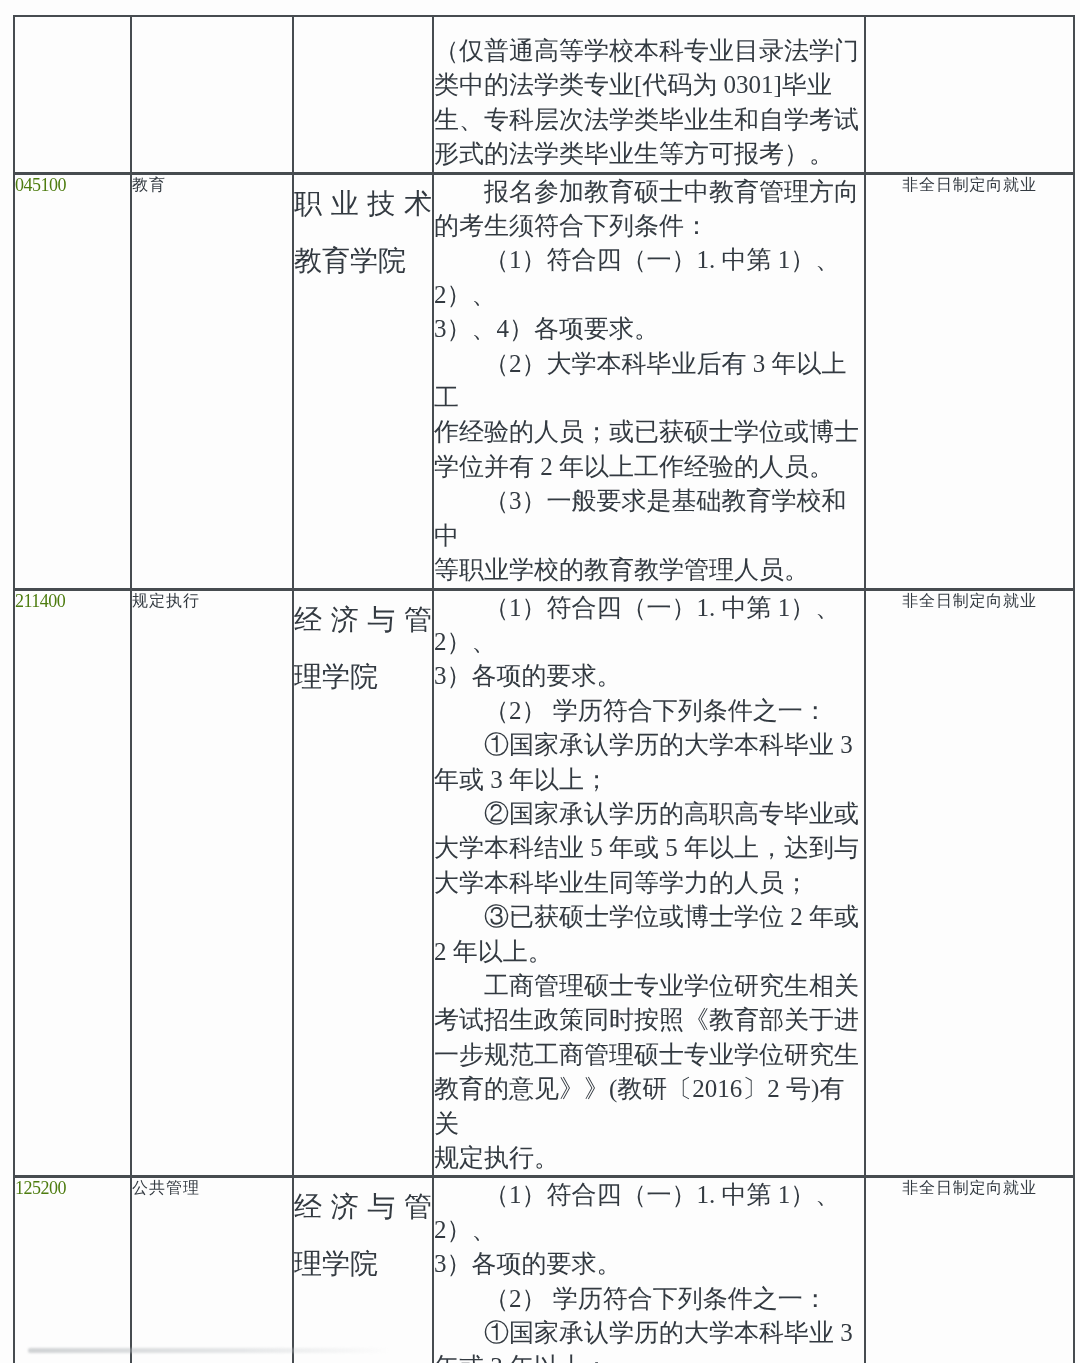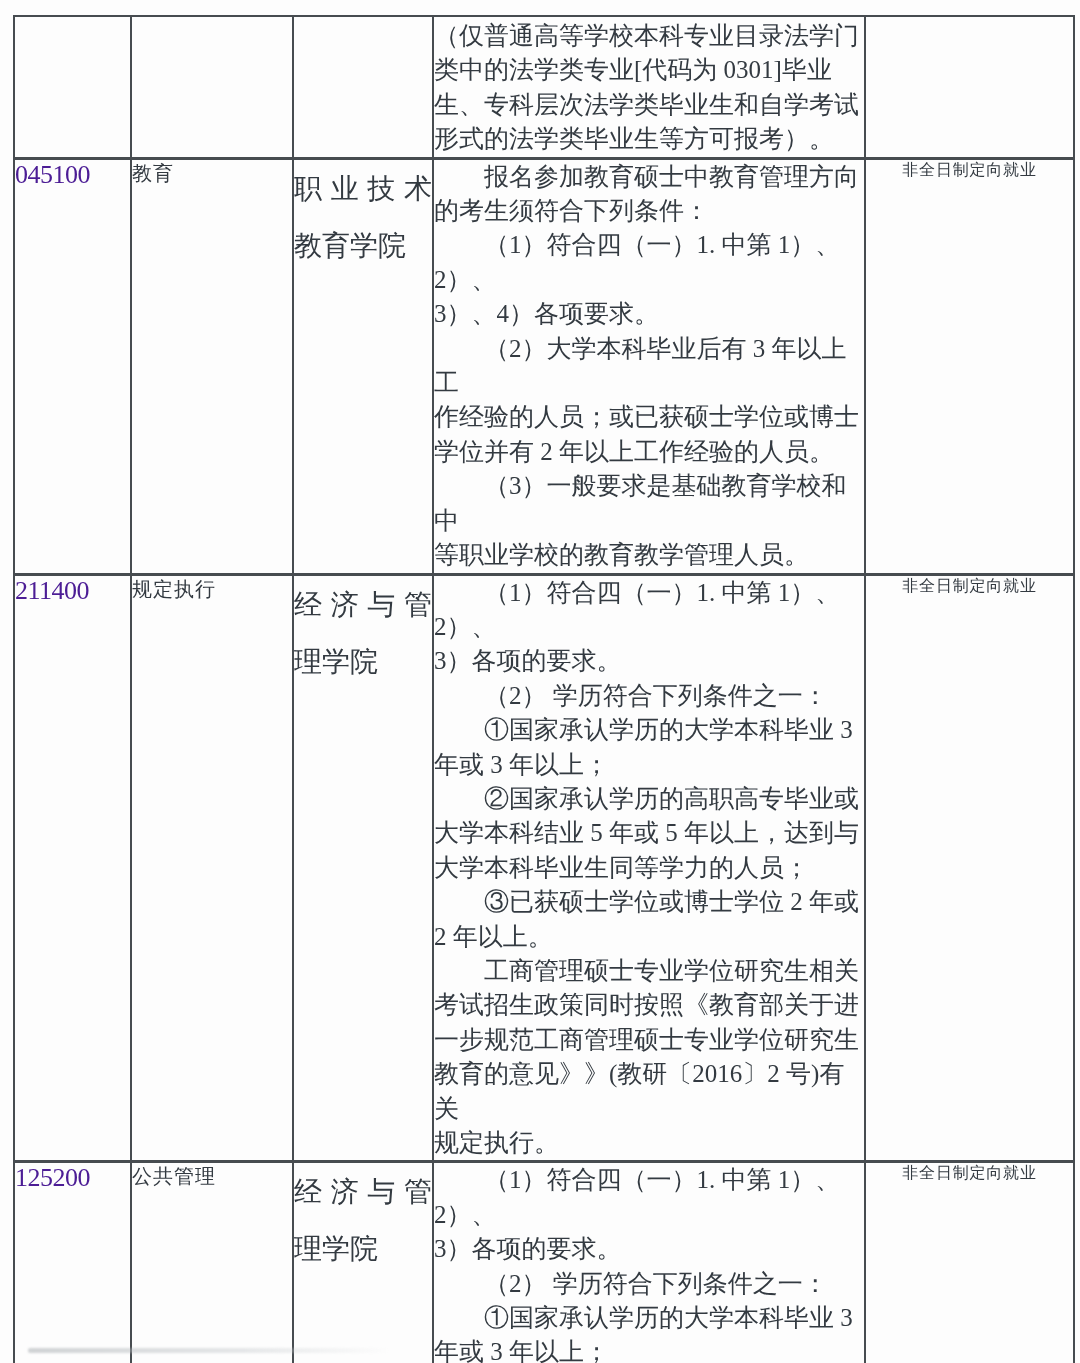--- a/index.html
+++ b/index.html
@@ -21,27 +21,27 @@
   table.doc-table td{
     border:2px solid #474c50;
     vertical-align:top;
     padding:0;
     overflow:hidden;
     box-sizing:border-box;
   }
   table.doc-table tr + tr td{border-top-width:3px;}
   
   td.c-code{
-    font-size:26px;
+    font-size:18px;
     letter-spacing:-0.5px;
     padding:6px 0 0 8px;
-    color:#4c1d95;
+    color:#4d7c0f;
   }
   td.c-major{
-    font-size:20px;
+    font-size:16px;
     letter-spacing:1px;
     padding:24px 0 0 13px;
   }
   td.c-college{
     font-size:28px;
     line-height:57px;
     text-align:justify;
     padding:6px 9px 0 9px;
   }
   td.c-req{
@@ -80,21 +80,21 @@
       <col style="width:140px">
       <col style="width:432px">
       <col style="width:209px">
     </colgroup>
 
     <tbody>
         <tr style="height:140px">
       <td class="c-code"></td>
       <td class="c-major"></td>
       <td class="c-college"></td>
-      <td class="c-req" style="padding-top:2px">（仅普通高等学校本科专业目录法学门
+      <td class="c-req" style="padding-top:17px">（仅普通高等学校本科专业目录法学门
 类中的法学类专业[代码为 0301]毕业
 生、专科层次法学类毕业生和自学考试
 形式的法学类毕业生等方可报考）。</td>
       <td class="c-emp"></td>
     </tr>
 
     <tr style="height:317px">
       <td class="c-code">045100</td>
       <td class="c-major">教育</td>
       <td class="c-college">职业技术教育学院</td>

